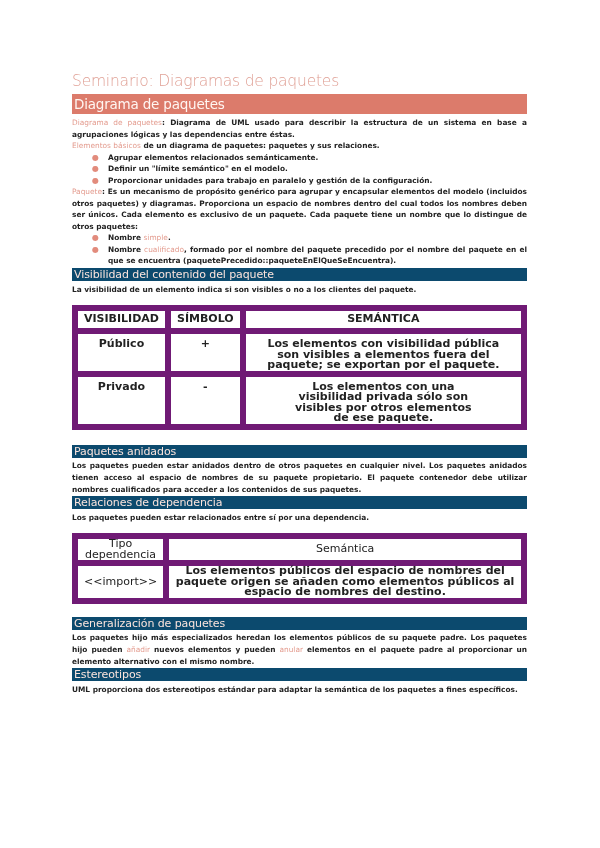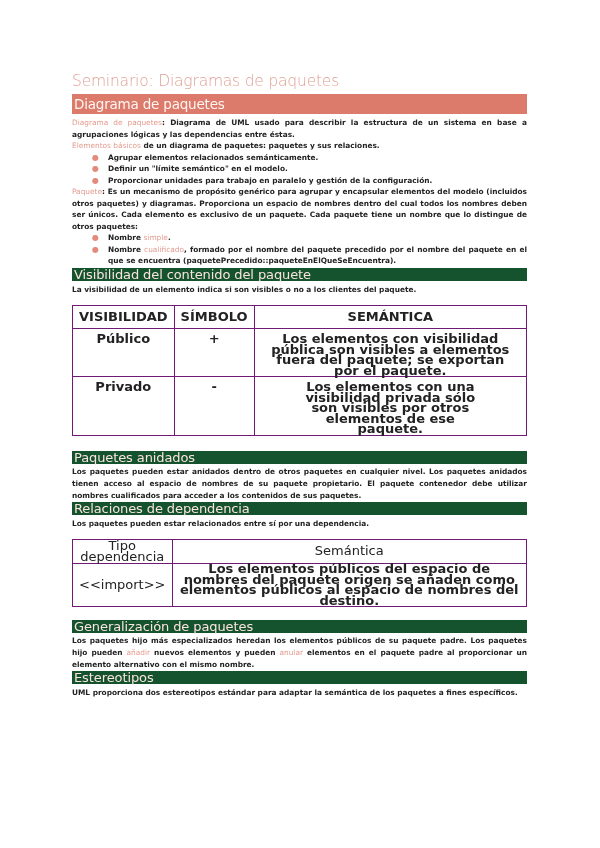--- a/index.html
+++ b/index.html
@@ -3,30 +3,30 @@
 <meta charset="utf-8">
 <style>
   html, body { margin: 0; padding: 0; background: #ffffff; }
   body { width: 600px; height: 848px; position: relative; overflow: hidden;
          font-family: "DejaVu Sans", sans-serif; color: #1a1a1a; }
   .page { position: absolute; left: 72px; top: 70px; width: 455px; }
   .title { font-family: "DejaVu Sans", sans-serif; font-size: 15.5px; color: #e0a196;
            font-weight: 300; letter-spacing: -0.2px; height: 22px; line-height: 22px; margin: 0; }
   .h1bar { background: #dc7b6b; color: #fff6f2; font-size: 13.5px; height: 20px; line-height: 20px;
            padding-left: 2px; margin-top: 2px; letter-spacing: -0.2px; }
-  .h2bar { background: #14532d; color: #fbe4dd; font-size: 13px; height: 13px; line-height: 13px;
+  .h2bar { background: #0c4a6e; color: #fbe4dd; font-size: 11px; height: 13px; line-height: 13px;
            padding-left: 2px; letter-spacing: -0.1px; }
   p, li { font-size: 7.4px; line-height: 11.5px; margin: 0; font-weight: bold; color: #222; }
   p.just { text-align: justify; }
   .acc { color: #e39a8d; font-weight: normal; text-align: center; }
   ul { margin: 0; padding: 0; list-style: none; }
   ul li { position: relative; padding-left: 36px; text-align: justify; }
   ul li .bullet { position: absolute; left: 20px; top: 0; color: #e28b7c; font-size: 8px; }
   table { border-collapse: collapse; width: 455px; }
-  td, th { border: 1px solid #701a75; font-size: 13px; line-height: 10.5px; text-align: center;
+  td, th { border: 6px solid #701a75; font-size: 11px; line-height: 10.5px; text-align: center;
            color: #222; font-weight: bold; padding: 0 6px; }
   th { font-weight: bold; }
 </style>
 </head>
 <body>
 
 <div class="page">
 
   <h1 class="title">Seminario: Diagramas de paquetes</h1>
 

